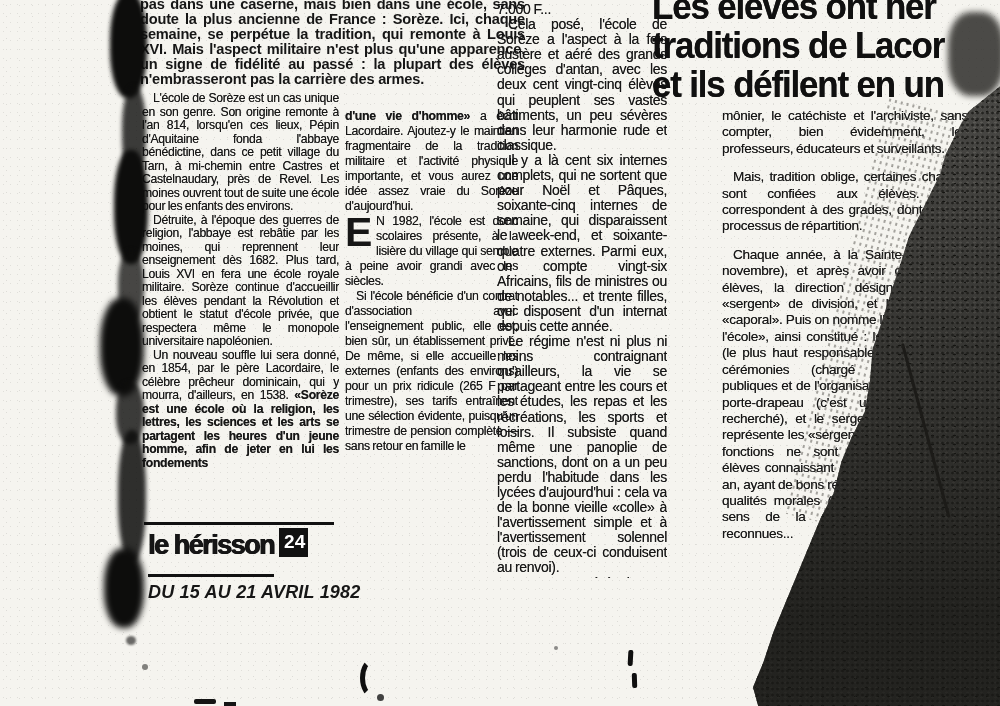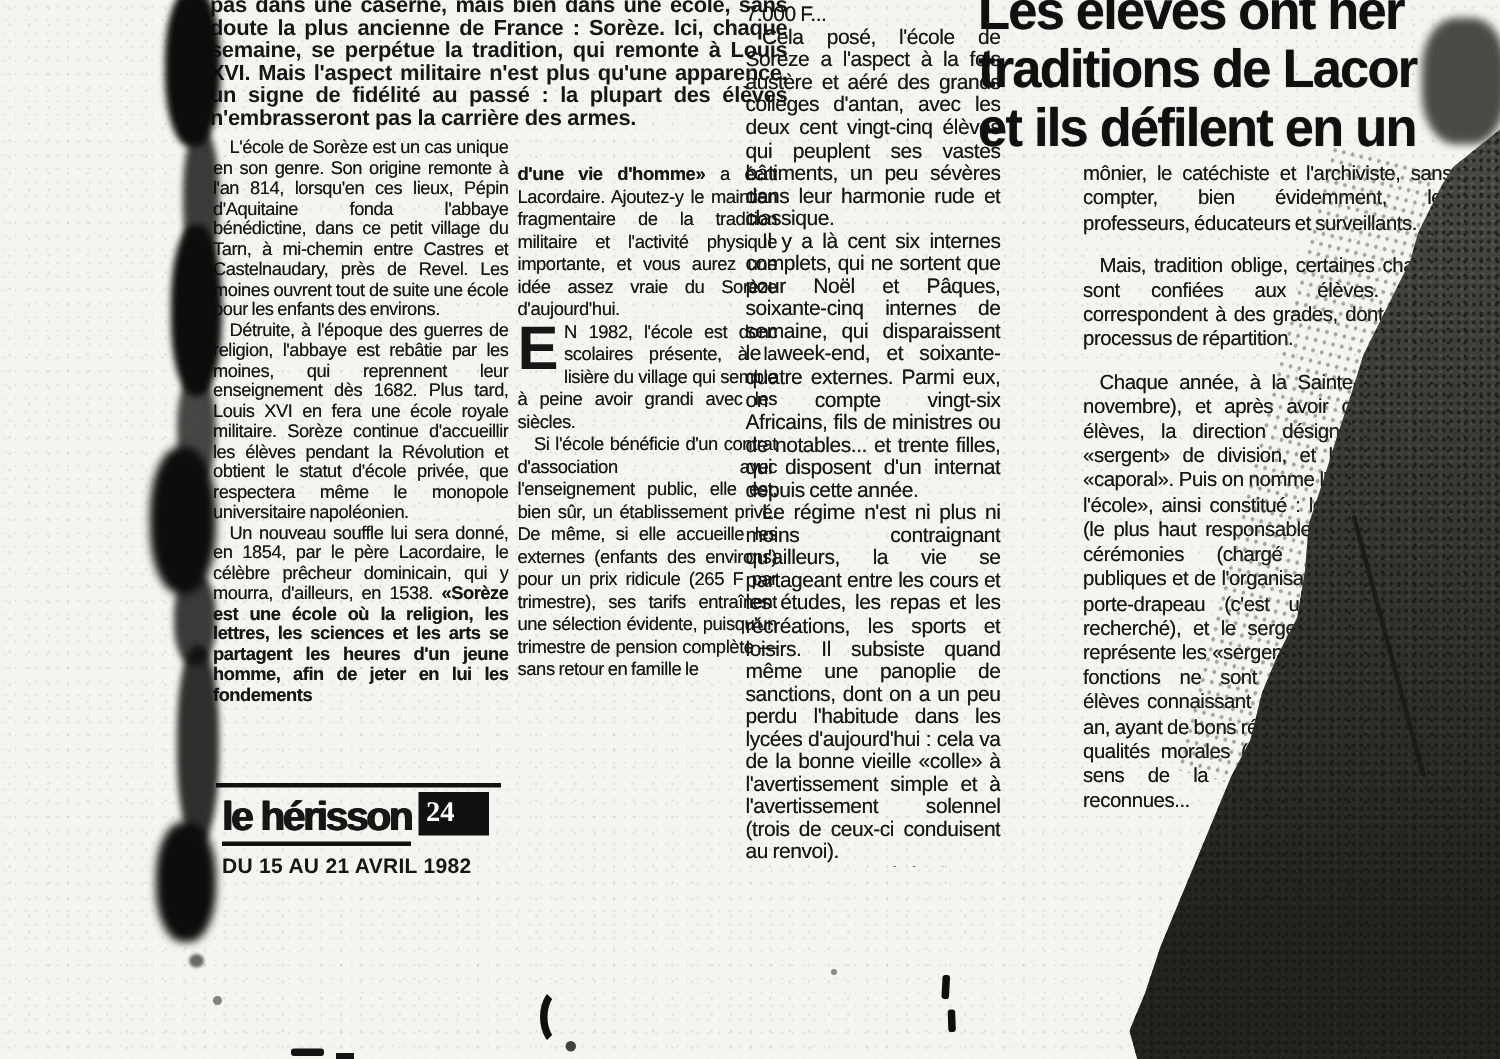--- a/index.html
+++ b/index.html
@@ -35,28 +35,28 @@
   .headline{position:absolute;left:652px;top:-13px;width:400px;z-index:2;font-weight:bold;color:#101010;}
   .headline div{
     font-size:36px;line-height:39px;letter-spacing:-1.2px;white-space:nowrap;
     transform:scaleX(.97);transform-origin:left;text-shadow:0 0 .5px rgba(0,0,0,.8);
   }
 
   .rule{position:absolute;left:144px;top:522px;width:190px;height:3px;background:#111;z-index:2;}
   .logoBlock{position:absolute;left:148px;top:528px;z-index:2;white-space:nowrap;}
   .logo{
     display:inline-block;font-size:27px;font-weight:bold;letter-spacing:-1.5px;
-    border-bottom:3px solid #111;padding-bottom:1px;
+    border-bottom:3px solid #111;padding-bottom:13px;
     text-shadow:.7px 0 0 #111, -.3px 0 0 #111;
   }
   .badge{
     display:inline-block;background:#111;color:#fff;font-size:19px;font-weight:bold;
-    padding:3px 23px 4px 5px;margin-left:5px;vertical-align:6px;letter-spacing:0;font-family:Liberation Serif, serif;
+    padding:3px 3px 4px 5px;margin-left:5px;vertical-align:6px;letter-spacing:0;
   }
-  .dateline{font-size:14px;font-weight:bold;margin-top:5px;letter-spacing:.2px;}
+  .dateline{font-size:18px;font-weight:bold;margin-top:5px;letter-spacing:.2px;font-style:italic;}
 
   
   .smudge{position:absolute;background:#0d0d0c;border-radius:45%;z-index:3;}
   .s1{left:110px;top:-8px;width:37px;height:106px;filter:blur(2px);}
   .s2{left:122px;top:86px;width:24px;height:92px;filter:blur(2px);opacity:.8;}
   .s3{left:114px;top:150px;width:34px;height:114px;filter:blur(2px);}
   .s4{left:118px;top:250px;width:26px;height:72px;filter:blur(2px);opacity:.75;}
   .s5{left:100px;top:298px;width:44px;height:98px;filter:blur(3px);}
   .s6{left:116px;top:382px;width:28px;height:62px;filter:blur(2px);opacity:.8;}
   .s7{left:118px;top:430px;width:28px;height:132px;filter:blur(2px);opacity:.85;}

